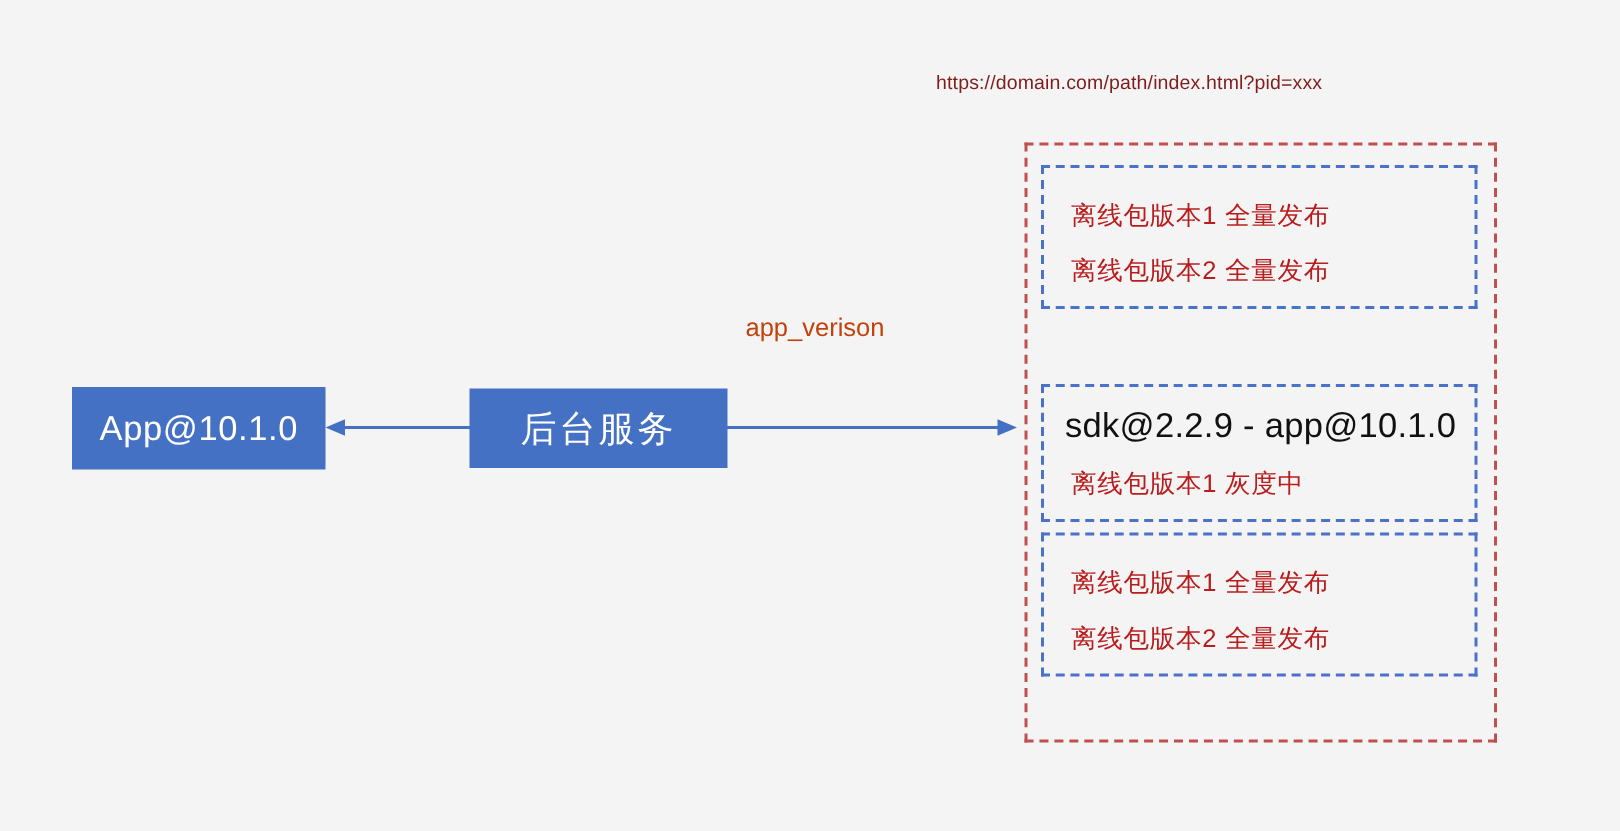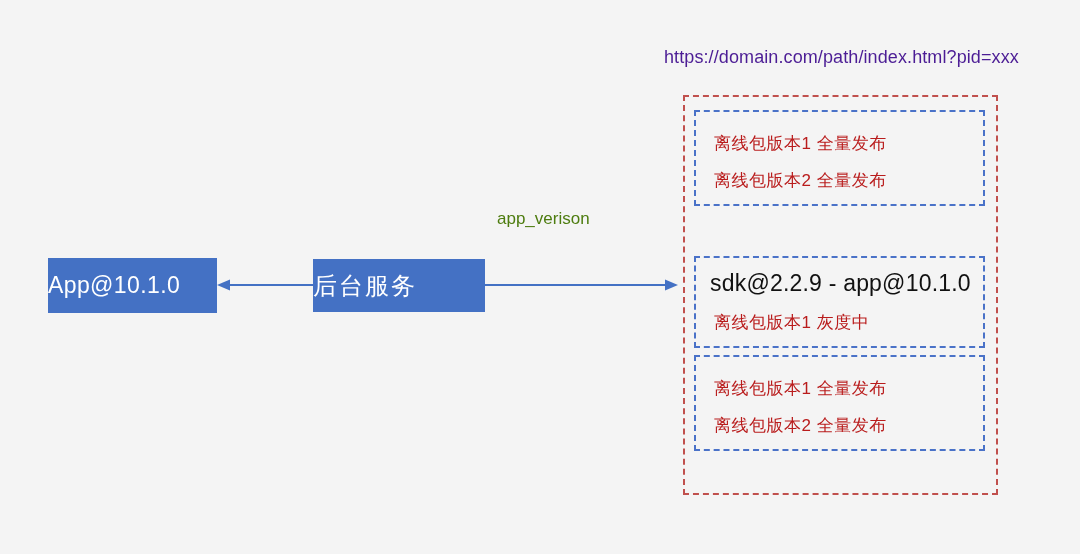--- a/index.html
+++ b/index.html
@@ -18,34 +18,34 @@
     position: relative;
     width: 1080px;
     height: 554px;
   }
 
   
   .url-caption {
     position: absolute;
     left: 624px;
     top: 47px;
-    font-size: 18px;
-    color: #4c1d95;
+    font-size: 13px;
+    color: #7f1d1d;
     letter-spacing: 0.1px;
     white-space: nowrap;
-    margin-left: 40px;
   }
 
   
   .blue-box {
     position: absolute;
     background: #4471c4;
     color: #ffffff;
     display: flex;
     align-items: center;
+    justify-content: center;
     font-size: 23px;
     letter-spacing: 0.4px;
     box-sizing: border-box;
   }
   #app-box {
     left: 48px;
     top: 258px;
     width: 169px;
     height: 55px;
   }
@@ -72,21 +72,21 @@
   #arrow-right {
     left: 466px;
     top: 278px;
     width: 214px;
   }
 
   
   .arrow-label {
     position: absolute;
     font-size: 17px;
-    color: #4d7c0f;
+    color: #c2410c;
     white-space: nowrap;
   }
   #label-app-version { left: 497px; top: 209px; }
   #label-openid      { left: 497px; top: 241px; }
 
   
   #release-container {
     position: absolute;
     left: 683px;
     top: 95px;

